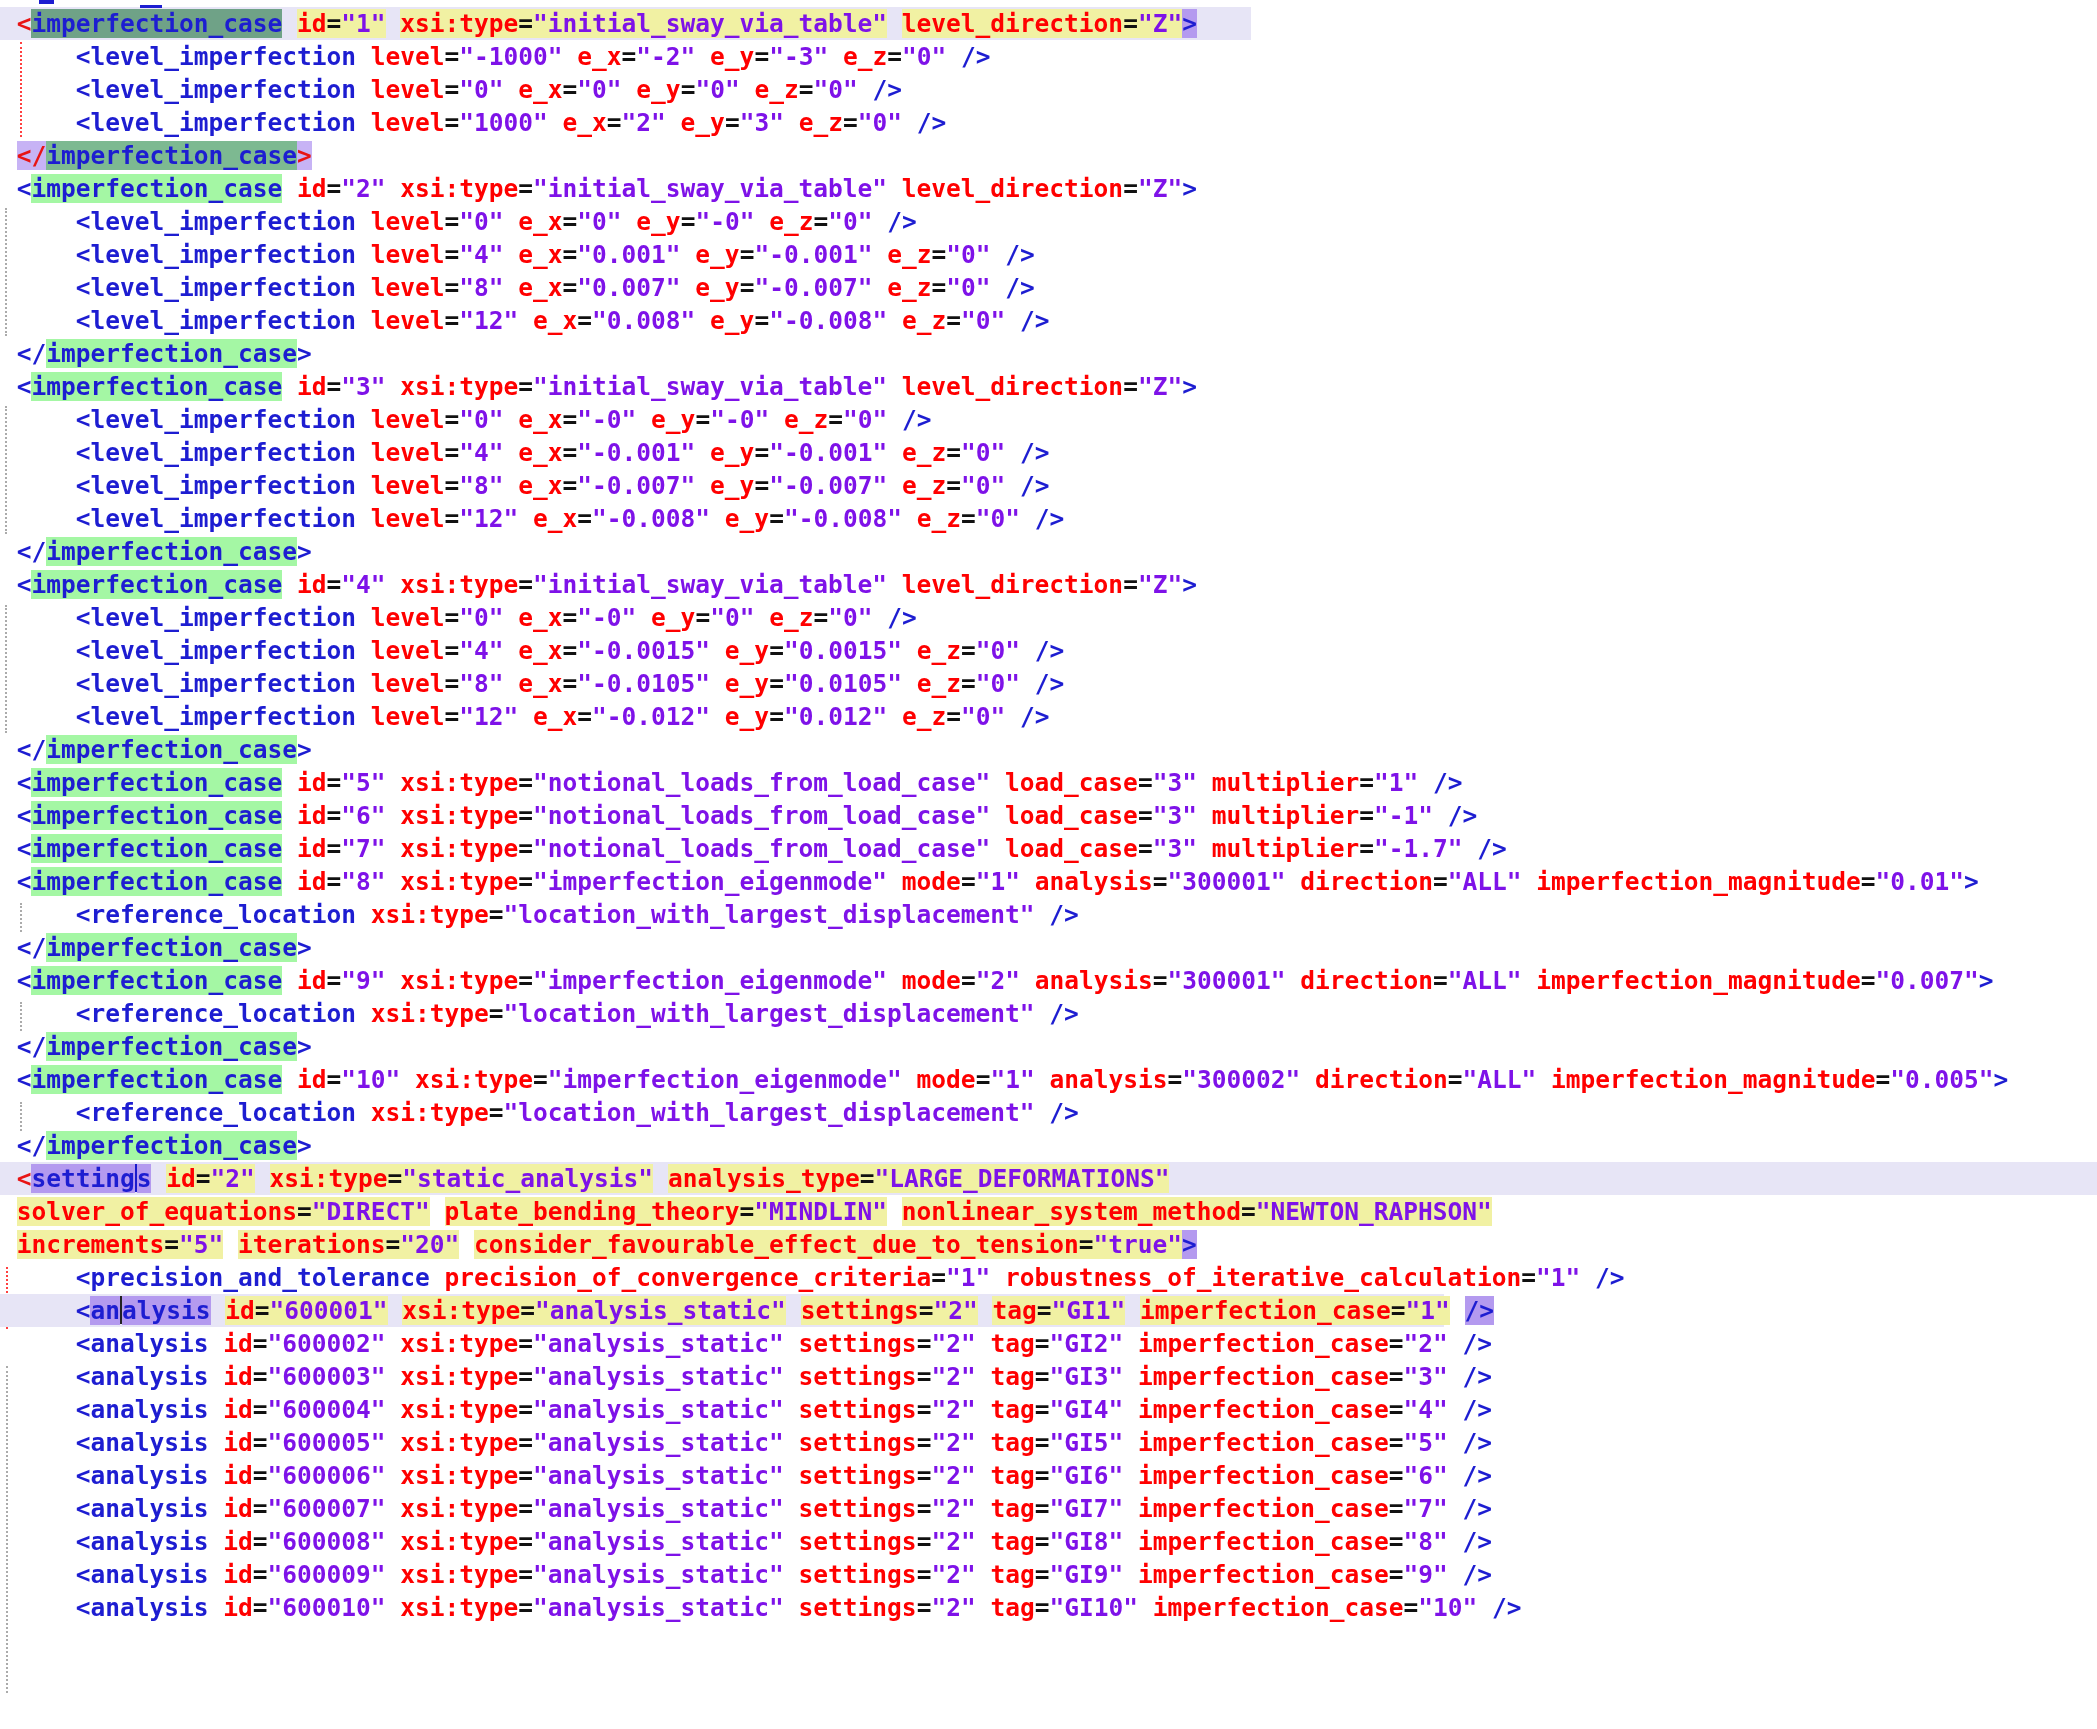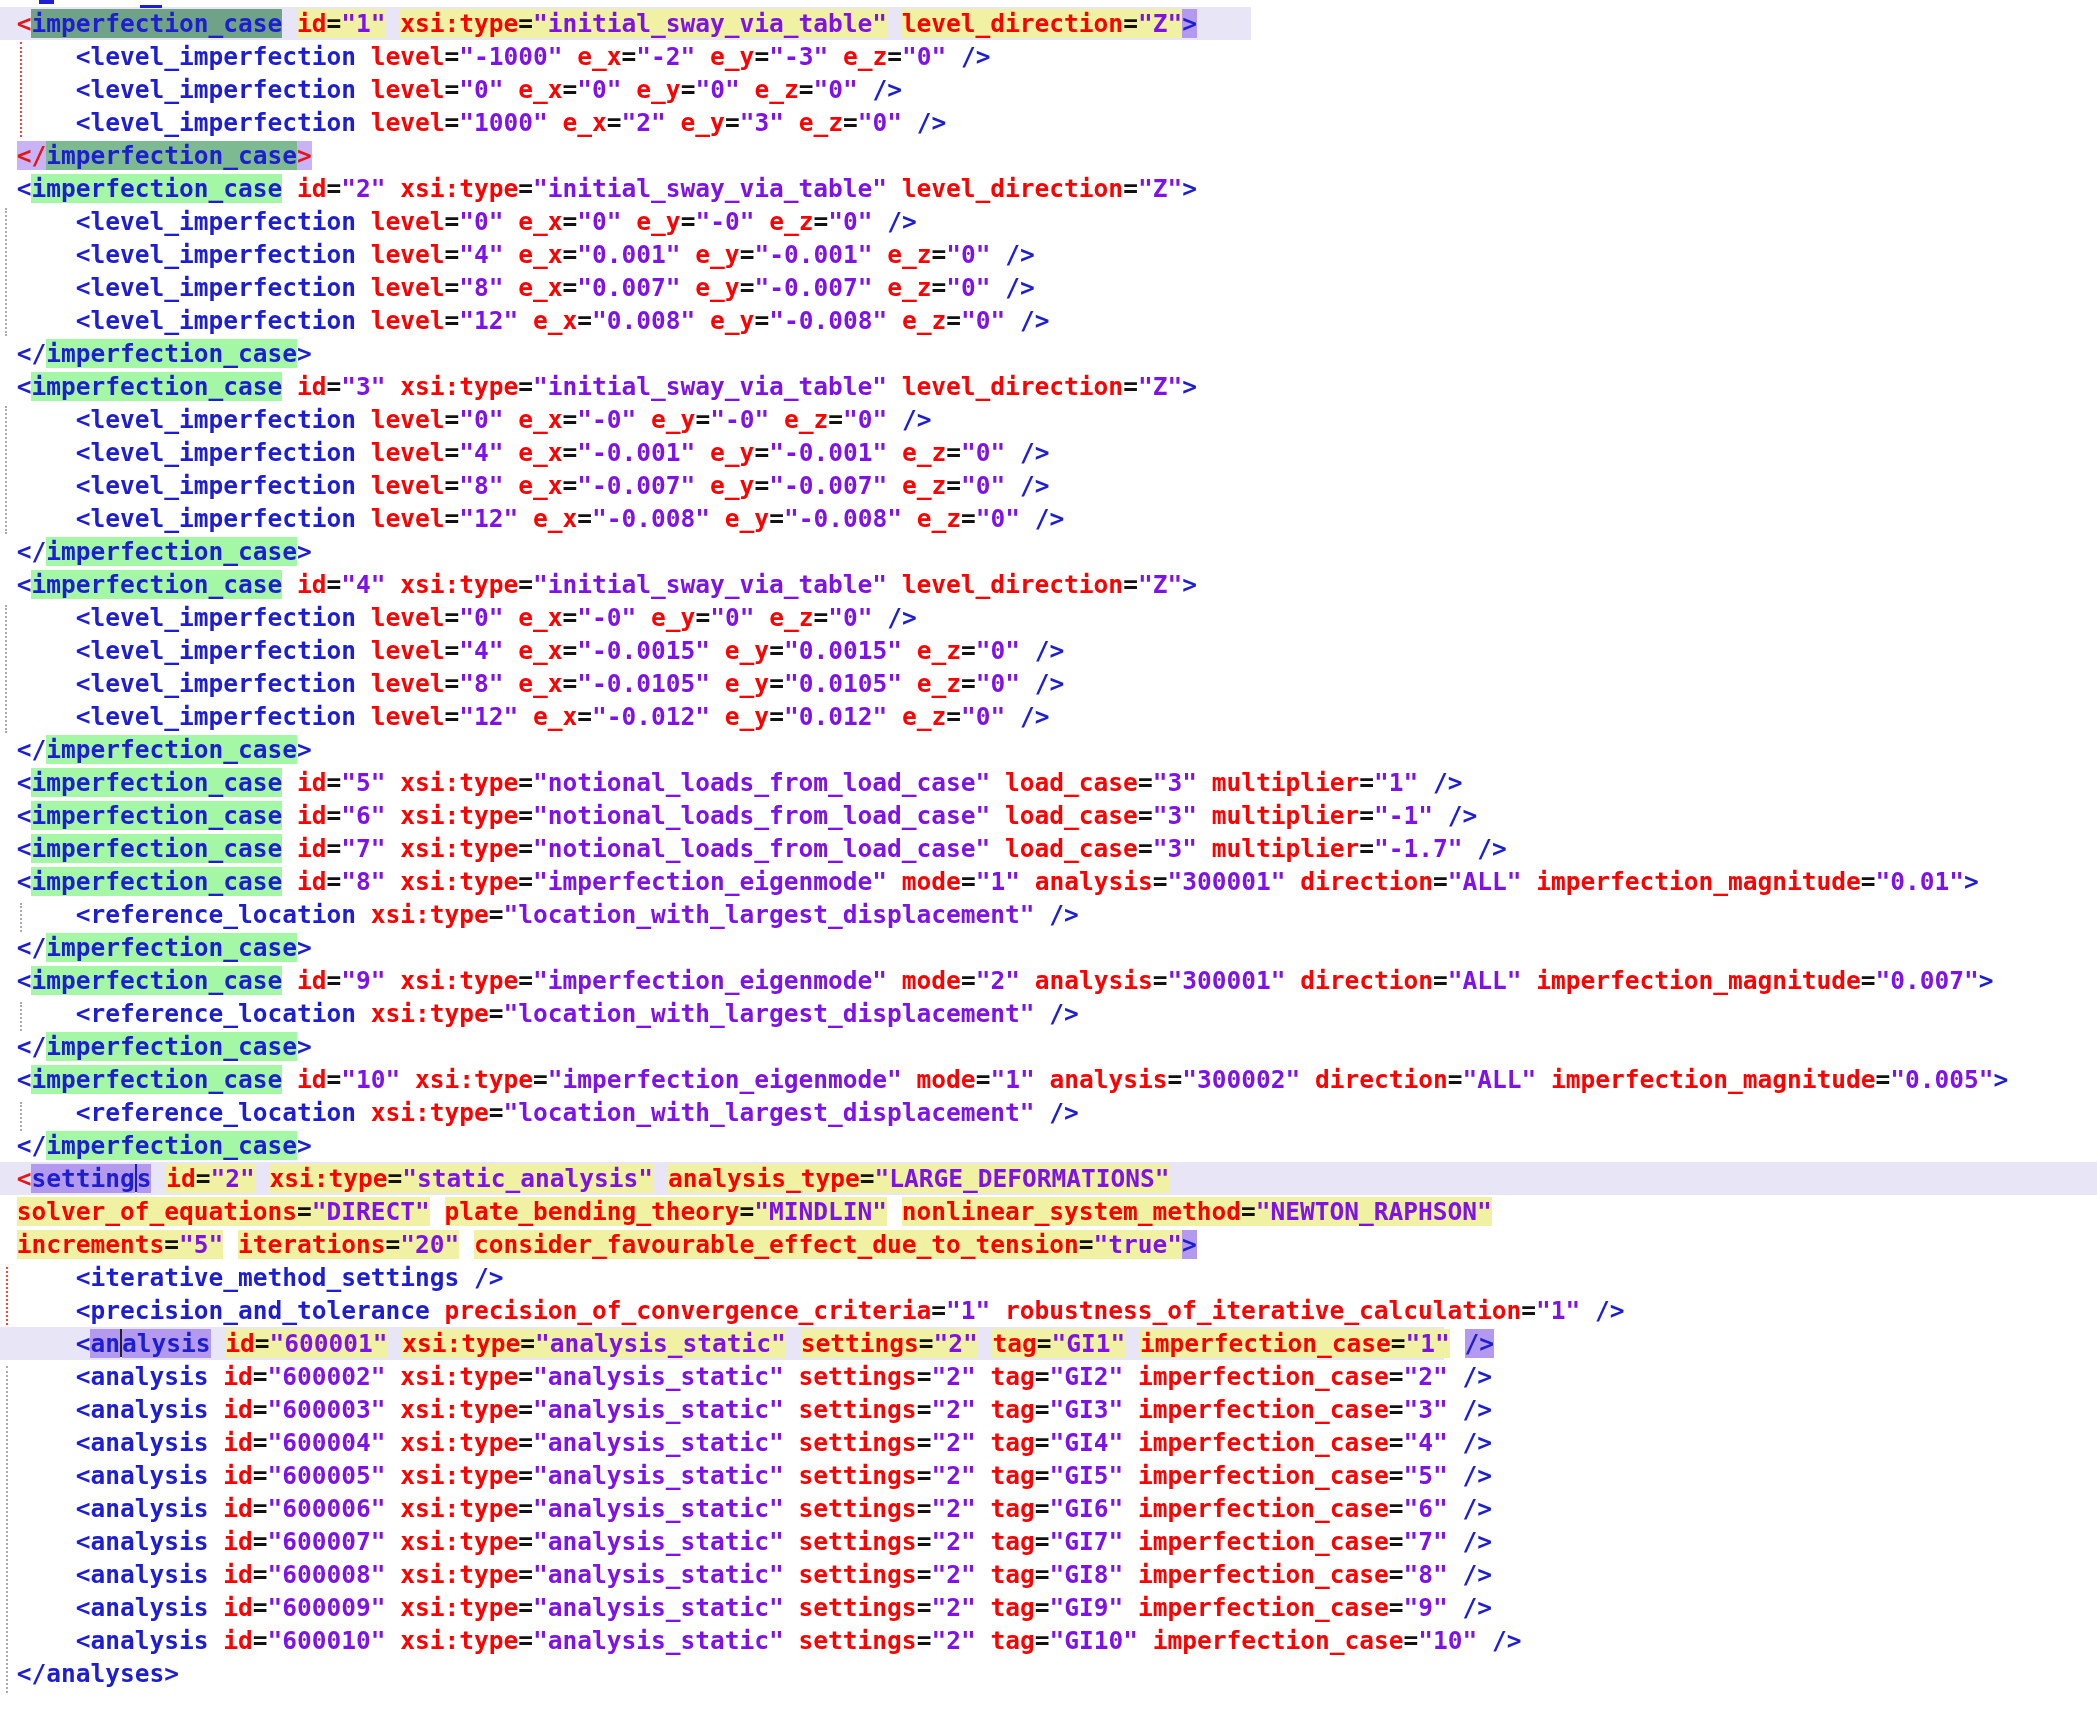--- a/index.html
+++ b/index.html
@@ -83,28 +83,26 @@
       <div class="line"><span class="code"><span class="tb">&lt;/</span><span class="tb hg">imperfection_case</span><span class="tb">&gt;</span></span></div>
       <div class="line"><span class="code"><span class="tb">&lt;</span><span class="tb hg">imperfection_case</span><span class="tw"> </span><span class="tr">id</span><span class="tq">=</span><span class="tv">"9"</span><span class="tw"> </span><span class="tr">xsi:type</span><span class="tq">=</span><span class="tv">"imperfection_eigenmode"</span><span class="tw"> </span><span class="tr">mode</span><span class="tq">=</span><span class="tv">"2"</span><span class="tw"> </span><span class="tr">analysis</span><span class="tq">=</span><span class="tv">"300001"</span><span class="tw"> </span><span class="tr">direction</span><span class="tq">=</span><span class="tv">"ALL"</span><span class="tw"> </span><span class="tr">imperfection_magnitude</span><span class="tq">=</span><span class="tv">"0.007"</span><span class="tb">&gt;</span></span></div>
       <div class="line"><span class="code"><span class="tw">    </span><span class="tb">&lt;reference_location</span><span class="tw"> </span><span class="tr">xsi:type</span><span class="tq">=</span><span class="tv">"location_with_largest_displacement"</span><span class="tb"> /&gt;</span></span></div>
       <div class="line"><span class="code"><span class="tb">&lt;/</span><span class="tb hg">imperfection_case</span><span class="tb">&gt;</span></span></div>
       <div class="line"><span class="code"><span class="tb">&lt;</span><span class="tb hg">imperfection_case</span><span class="tw"> </span><span class="tr">id</span><span class="tq">=</span><span class="tv">"10"</span><span class="tw"> </span><span class="tr">xsi:type</span><span class="tq">=</span><span class="tv">"imperfection_eigenmode"</span><span class="tw"> </span><span class="tr">mode</span><span class="tq">=</span><span class="tv">"1"</span><span class="tw"> </span><span class="tr">analysis</span><span class="tq">=</span><span class="tv">"300002"</span><span class="tw"> </span><span class="tr">direction</span><span class="tq">=</span><span class="tv">"ALL"</span><span class="tw"> </span><span class="tr">imperfection_magnitude</span><span class="tq">=</span><span class="tv">"0.005"</span><span class="tb">&gt;</span></span></div>
       <div class="line"><span class="code"><span class="tw">    </span><span class="tb">&lt;reference_location</span><span class="tw"> </span><span class="tr">xsi:type</span><span class="tq">=</span><span class="tv">"location_with_largest_displacement"</span><span class="tb"> /&gt;</span></span></div>
       <div class="line"><span class="code"><span class="tb">&lt;/</span><span class="tb hg">imperfection_case</span><span class="tb">&gt;</span></span></div>
       <div class="line"><div class="band" style="width: 2097px;"></div><span class="code"><span class="tR">&lt;</span><span class="tb hp">setting</span><span class="caret c1"></span><span class="tb hp">s</span><span class="tw"> </span><span class="tr hy">id</span><span class="tq hy">=</span><span class="tv hy">"2"</span><span class="tw"> </span><span class="tr hy">xsi:type</span><span class="tq hy">=</span><span class="tv hy">"static_analysis"</span><span class="tw"> </span><span class="tr hy">analysis_type</span><span class="tq hy">=</span><span class="tv hy">"LARGE_DEFORMATIONS"</span></span></div>
       <div class="line"><span class="code"><span class="tr hy">solver_of_equations</span><span class="tq hy">=</span><span class="tv hy">"DIRECT"</span><span class="tw"> </span><span class="tr hy">plate_bending_theory</span><span class="tq hy">=</span><span class="tv hy">"MINDLIN"</span><span class="tw"> </span><span class="tr hy">nonlinear_system_method</span><span class="tq hy">=</span><span class="tv hy">"NEWTON_RAPHSON"</span></span></div>
       <div class="line"><span class="code"><span class="tr hy">increments</span><span class="tq hy">=</span><span class="tv hy">"5"</span><span class="tw"> </span><span class="tr hy">iterations</span><span class="tq hy">=</span><span class="tv hy">"20"</span><span class="tw"> </span><span class="tr hy">consider_favourable_effect_due_to_tension</span><span class="tq hy">=</span><span class="tv hy">"true"</span><span class="tb hp">&gt;</span></span></div>
-      <div class="line"><span class="code"><span class="tw">    </span><span class="tb">&lt;iterative_method_settings /&gt;</span></span></div>
       <div class="line"><span class="code"><span class="tw">    </span><span class="tb">&lt;precision_and_tolerance</span><span class="tw"> </span><span class="tr">precision_of_convergence_criteria</span><span class="tq">=</span><span class="tv">"1"</span><span class="tw"> </span><span class="tr">robustness_of_iterative_calculation</span><span class="tq">=</span><span class="tv">"1"</span><span class="tb"> /&gt;</span></span></div>
       <div class="line"><div class="band" style="width: 1444px;"></div><span class="code"><span class="tw">    </span><span class="tb">&lt;</span><span class="tb hp">an</span><span class="caret c2"></span><span class="tb hp">alysis</span><span class="tw"> </span><span class="tr hy">id</span><span class="tq hy">=</span><span class="tv hy">"600001"</span><span class="tw"> </span><span class="tr hy">xsi:type</span><span class="tq hy">=</span><span class="tv hy">"analysis_static"</span><span class="tw"> </span><span class="tr hy">settings</span><span class="tq hy">=</span><span class="tv hy">"2"</span><span class="tw"> </span><span class="tr hy">tag</span><span class="tq hy">=</span><span class="tv hy">"GI1"</span><span class="tw"> </span><span class="tr hy">imperfection_case</span><span class="tq hy">=</span><span class="tv hy">"1"</span><span class="tw"> </span><span class="tb hp">/&gt;</span></span></div>
       <div class="line"><span class="code"><span class="tw">    </span><span class="tb">&lt;analysis</span><span class="tw"> </span><span class="tr">id</span><span class="tq">=</span><span class="tv">"600002"</span><span class="tw"> </span><span class="tr">xsi:type</span><span class="tq">=</span><span class="tv">"analysis_static"</span><span class="tw"> </span><span class="tr">settings</span><span class="tq">=</span><span class="tv">"2"</span><span class="tw"> </span><span class="tr">tag</span><span class="tq">=</span><span class="tv">"GI2"</span><span class="tw"> </span><span class="tr">imperfection_case</span><span class="tq">=</span><span class="tv">"2"</span><span class="tb"> /&gt;</span></span></div>
       <div class="line"><span class="code"><span class="tw">    </span><span class="tb">&lt;analysis</span><span class="tw"> </span><span class="tr">id</span><span class="tq">=</span><span class="tv">"600003"</span><span class="tw"> </span><span class="tr">xsi:type</span><span class="tq">=</span><span class="tv">"analysis_static"</span><span class="tw"> </span><span class="tr">settings</span><span class="tq">=</span><span class="tv">"2"</span><span class="tw"> </span><span class="tr">tag</span><span class="tq">=</span><span class="tv">"GI3"</span><span class="tw"> </span><span class="tr">imperfection_case</span><span class="tq">=</span><span class="tv">"3"</span><span class="tb"> /&gt;</span></span></div>
       <div class="line"><span class="code"><span class="tw">    </span><span class="tb">&lt;analysis</span><span class="tw"> </span><span class="tr">id</span><span class="tq">=</span><span class="tv">"600004"</span><span class="tw"> </span><span class="tr">xsi:type</span><span class="tq">=</span><span class="tv">"analysis_static"</span><span class="tw"> </span><span class="tr">settings</span><span class="tq">=</span><span class="tv">"2"</span><span class="tw"> </span><span class="tr">tag</span><span class="tq">=</span><span class="tv">"GI4"</span><span class="tw"> </span><span class="tr">imperfection_case</span><span class="tq">=</span><span class="tv">"4"</span><span class="tb"> /&gt;</span></span></div>
       <div class="line"><span class="code"><span class="tw">    </span><span class="tb">&lt;analysis</span><span class="tw"> </span><span class="tr">id</span><span class="tq">=</span><span class="tv">"600005"</span><span class="tw"> </span><span class="tr">xsi:type</span><span class="tq">=</span><span class="tv">"analysis_static"</span><span class="tw"> </span><span class="tr">settings</span><span class="tq">=</span><span class="tv">"2"</span><span class="tw"> </span><span class="tr">tag</span><span class="tq">=</span><span class="tv">"GI5"</span><span class="tw"> </span><span class="tr">imperfection_case</span><span class="tq">=</span><span class="tv">"5"</span><span class="tb"> /&gt;</span></span></div>
       <div class="line"><span class="code"><span class="tw">    </span><span class="tb">&lt;analysis</span><span class="tw"> </span><span class="tr">id</span><span class="tq">=</span><span class="tv">"600006"</span><span class="tw"> </span><span class="tr">xsi:type</span><span class="tq">=</span><span class="tv">"analysis_static"</span><span class="tw"> </span><span class="tr">settings</span><span class="tq">=</span><span class="tv">"2"</span><span class="tw"> </span><span class="tr">tag</span><span class="tq">=</span><span class="tv">"GI6"</span><span class="tw"> </span><span class="tr">imperfection_case</span><span class="tq">=</span><span class="tv">"6"</span><span class="tb"> /&gt;</span></span></div>
       <div class="line"><span class="code"><span class="tw">    </span><span class="tb">&lt;analysis</span><span class="tw"> </span><span class="tr">id</span><span class="tq">=</span><span class="tv">"600007"</span><span class="tw"> </span><span class="tr">xsi:type</span><span class="tq">=</span><span class="tv">"analysis_static"</span><span class="tw"> </span><span class="tr">settings</span><span class="tq">=</span><span class="tv">"2"</span><span class="tw"> </span><span class="tr">tag</span><span class="tq">=</span><span class="tv">"GI7"</span><span class="tw"> </span><span class="tr">imperfection_case</span><span class="tq">=</span><span class="tv">"7"</span><span class="tb"> /&gt;</span></span></div>
       <div class="line"><span class="code"><span class="tw">    </span><span class="tb">&lt;analysis</span><span class="tw"> </span><span class="tr">id</span><span class="tq">=</span><span class="tv">"600008"</span><span class="tw"> </span><span class="tr">xsi:type</span><span class="tq">=</span><span class="tv">"analysis_static"</span><span class="tw"> </span><span class="tr">settings</span><span class="tq">=</span><span class="tv">"2"</span><span class="tw"> </span><span class="tr">tag</span><span class="tq">=</span><span class="tv">"GI8"</span><span class="tw"> </span><span class="tr">imperfection_case</span><span class="tq">=</span><span class="tv">"8"</span><span class="tb"> /&gt;</span></span></div>
       <div class="line"><span class="code"><span class="tw">    </span><span class="tb">&lt;analysis</span><span class="tw"> </span><span class="tr">id</span><span class="tq">=</span><span class="tv">"600009"</span><span class="tw"> </span><span class="tr">xsi:type</span><span class="tq">=</span><span class="tv">"analysis_static"</span><span class="tw"> </span><span class="tr">settings</span><span class="tq">=</span><span class="tv">"2"</span><span class="tw"> </span><span class="tr">tag</span><span class="tq">=</span><span class="tv">"GI9"</span><span class="tw"> </span><span class="tr">imperfection_case</span><span class="tq">=</span><span class="tv">"9"</span><span class="tb"> /&gt;</span></span></div>
       <div class="line"><span class="code"><span class="tw">    </span><span class="tb">&lt;analysis</span><span class="tw"> </span><span class="tr">id</span><span class="tq">=</span><span class="tv">"600010"</span><span class="tw"> </span><span class="tr">xsi:type</span><span class="tq">=</span><span class="tv">"analysis_static"</span><span class="tw"> </span><span class="tr">settings</span><span class="tq">=</span><span class="tv">"2"</span><span class="tw"> </span><span class="tr">tag</span><span class="tq">=</span><span class="tv">"GI10"</span><span class="tw"> </span><span class="tr">imperfection_case</span><span class="tq">=</span><span class="tv">"10"</span><span class="tb"> /&gt;</span></span></div>
-      <div class="line"><span class="code"><span class="tb">&lt;/analyses&gt;</span></span></div>
     </div>
 </div>
 
 
 </body></html>

